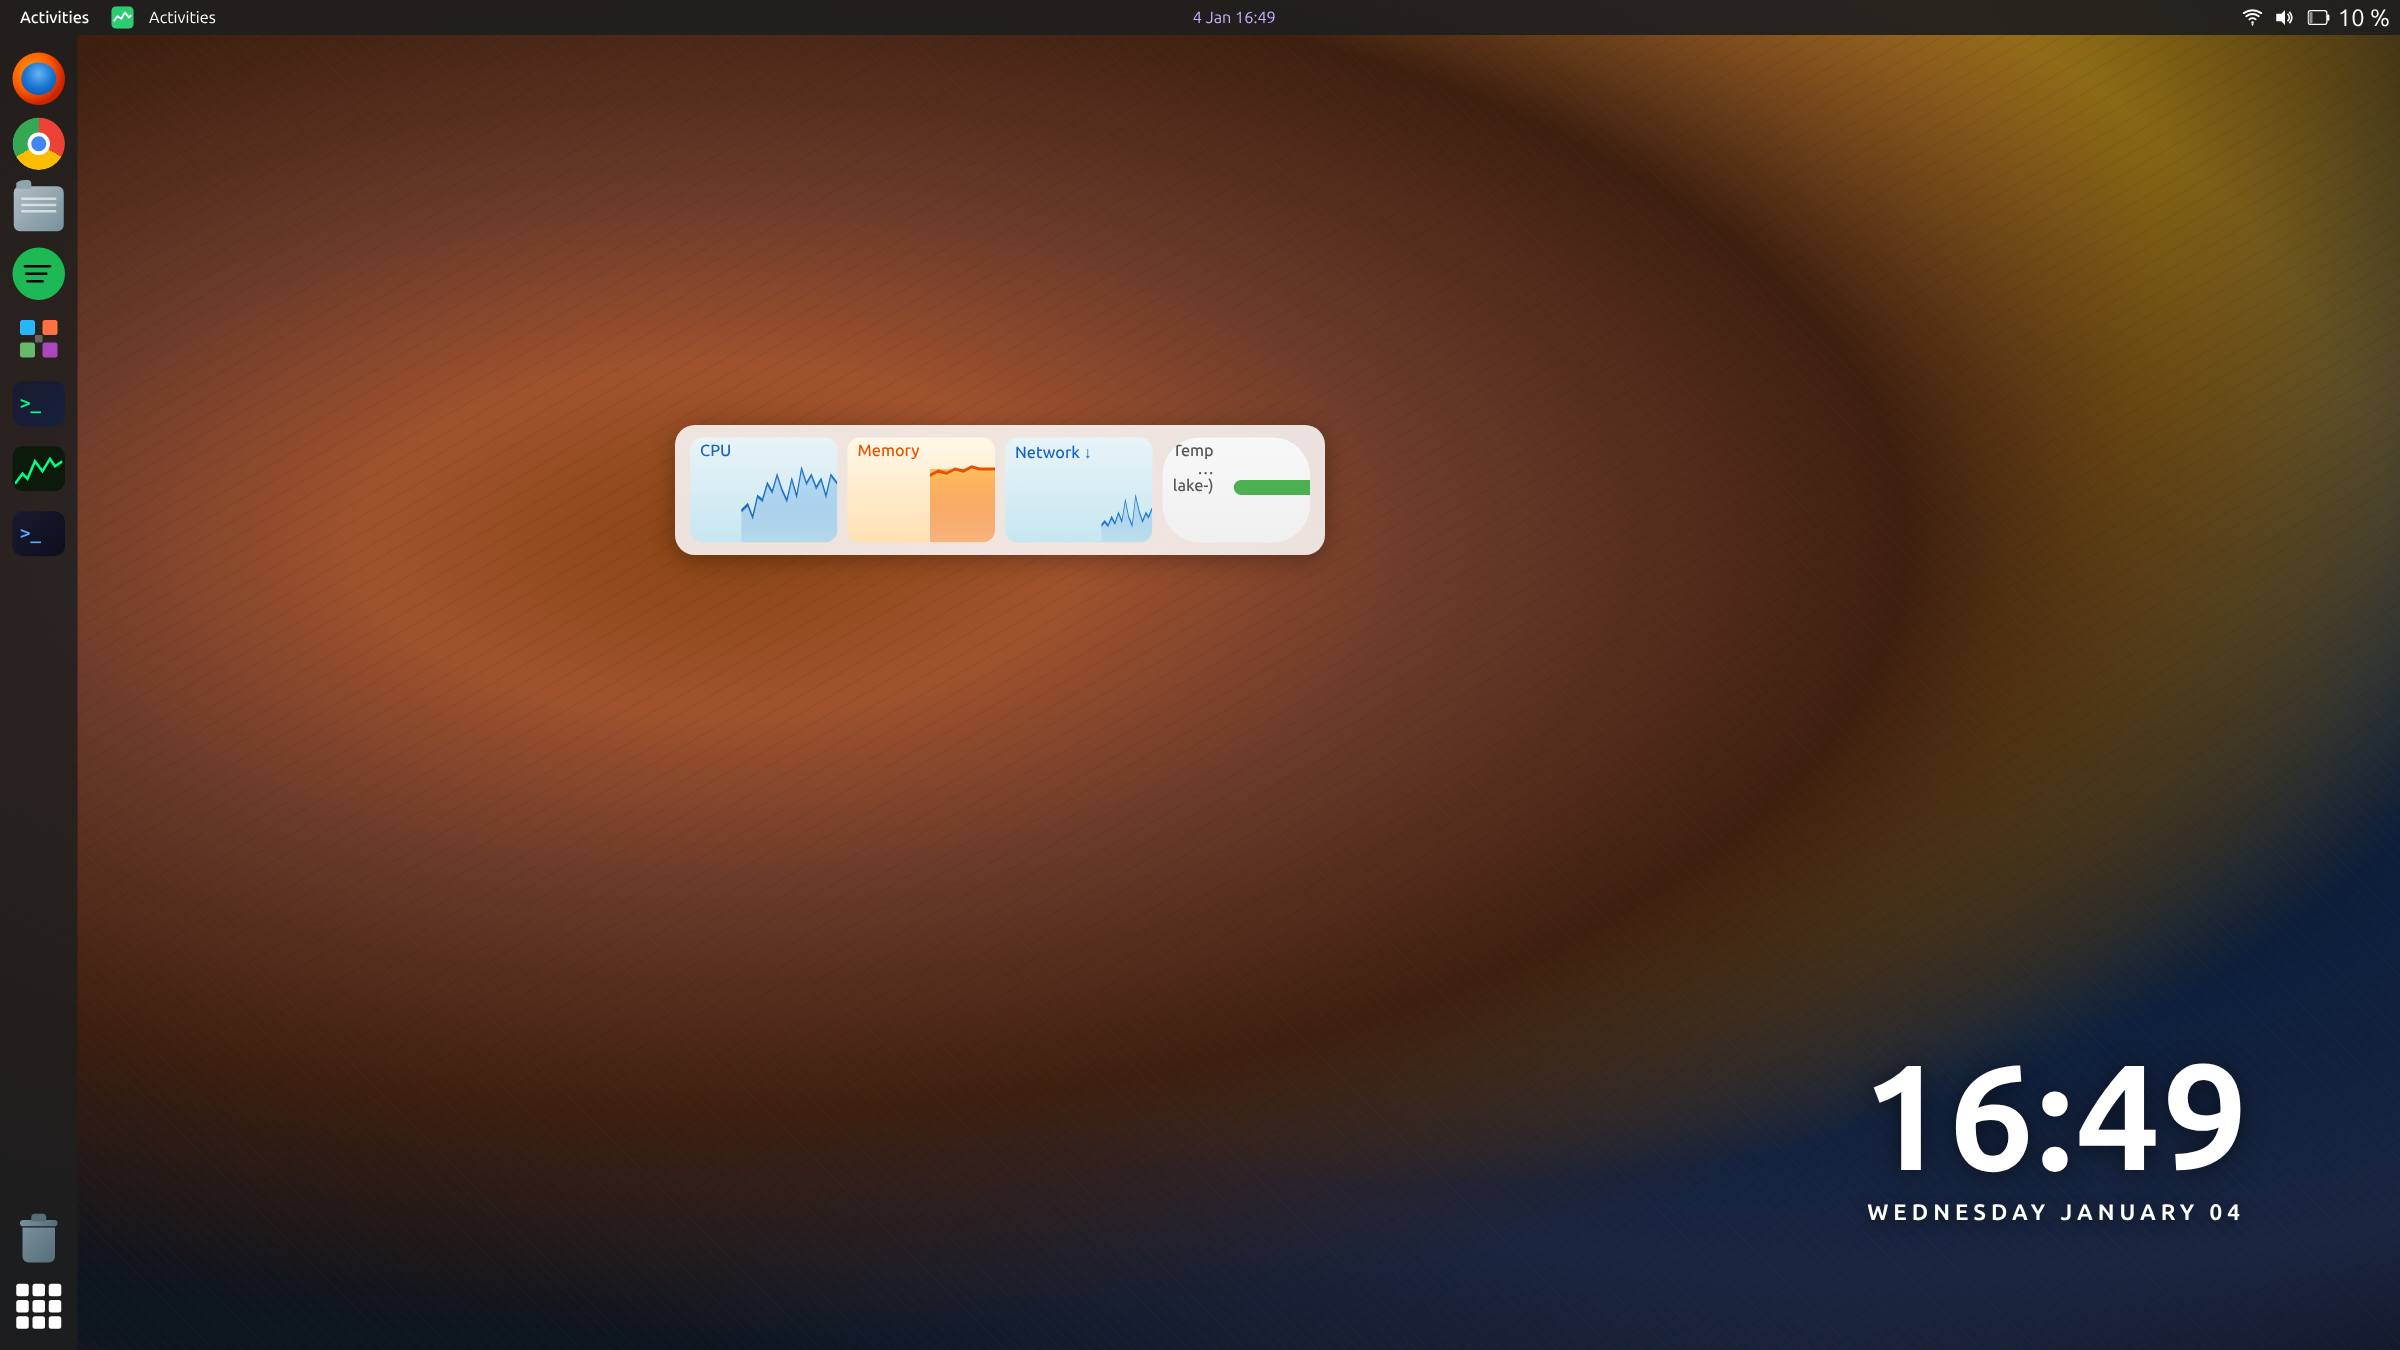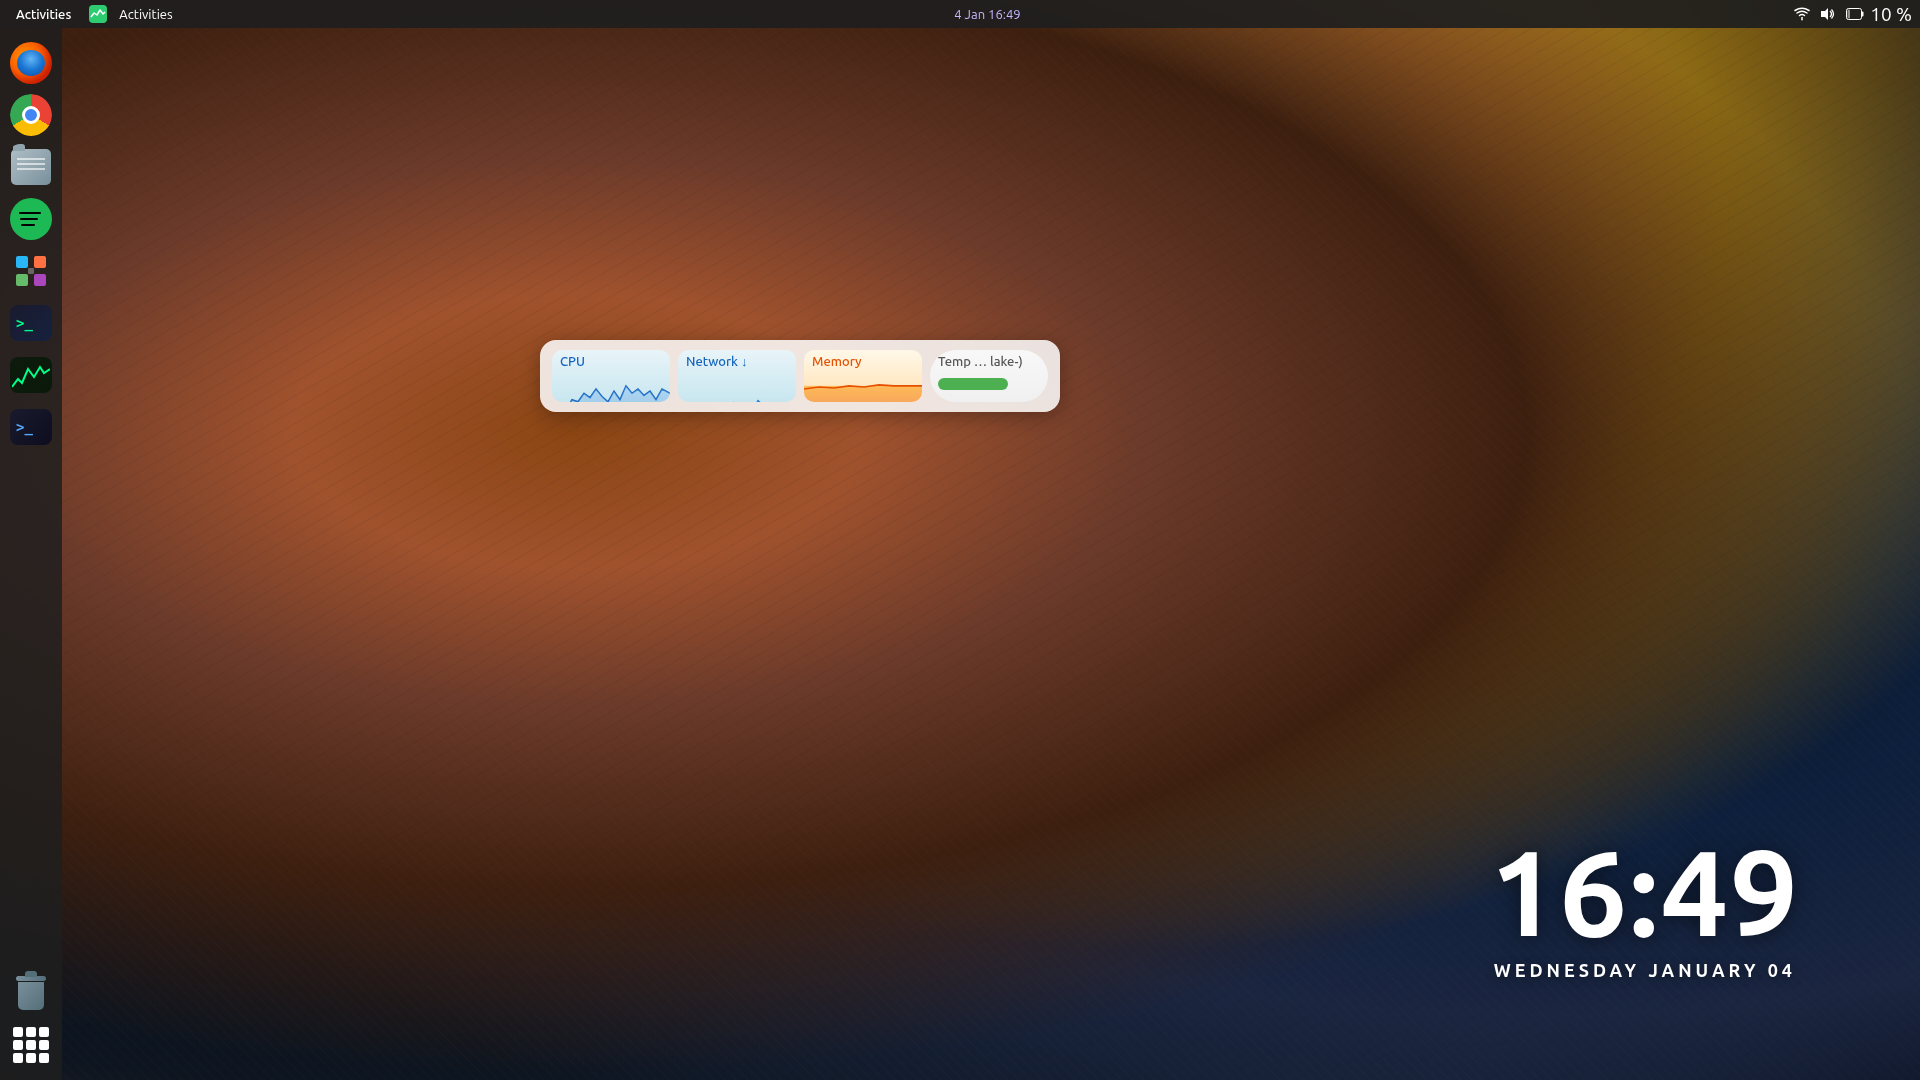--- a/index.html
+++ b/index.html
@@ -163,27 +163,28 @@
       border-radius: 16px;
       padding: 10px 12px;
       display: flex;
       gap: 8px;
       z-index: 50;
       box-shadow: 0 4px 20px rgba(0,0,0,0.3);
     }
 
     .widget-card {
       width: 118px;
-      height: 52px;
+      height: 84px;
       border-radius: 10px;
       overflow: hidden;
       position: relative;
       cursor: pointer;
       display: flex;
-      flex-direction: column;
+      flex-direction: row;
+      text-align: right;
     }
 
     .widget-card-label {
       font-size: 13px;
       font-weight: 500;
       padding: 4px 8px 2px;
       position: relative;
       z-index: 2;
     }
 
@@ -405,53 +406,53 @@
             <stop offset="0%" stop-color="#90caf9" stop-opacity="0.5"></stop>
             <stop offset="100%" stop-color="#1565c0" stop-opacity="0.1"></stop>
           </linearGradient>
         </defs>
         <path d="M0,35 L8,32 L14,38 L20,28 L26,30 L32,22 L38,26 L44,18 L50,25 L56,30 L62,20 L68,28 L74,15 L80,22 L86,18 L92,24 L98,20 L104,28 L110,18 L118,22" stroke="#1565c0" stroke-width="1.5" fill="none"></path>
         <path d="M0,35 L8,32 L14,38 L20,28 L26,30 L32,22 L38,26 L44,18 L50,25 L56,30 L62,20 L68,28 L74,15 L80,22 L86,18 L92,24 L98,20 L104,28 L110,18 L118,22 L118,50 L0,50 Z" fill="url(#cpuGrad)"></path>
       </svg>
     </div>
   </div>
 
+  <div class="widget-card widget-memory">
+    <div class="widget-card-label">Memory</div>
+    <div class="widget-card-graph">
+      <svg class="graph-svg" viewBox="0 0 118 50" preserveAspectRatio="none">
+        <defs>
+          <linearGradient id="memGrad" x1="0" y1="0" x2="0" y2="1">
+            <stop offset="0%" stop-color="#ffb74d" stop-opacity="0.9"></stop>
+            <stop offset="100%" stop-color="#e65100" stop-opacity="0.3"></stop>
+          </linearGradient>
+        </defs>
+
+        <rect x="0" y="15" width="118" height="35" fill="url(#memGrad)" rx="0"></rect>
+        <path d="M0,18 L15,16 L30,17 L45,15 L60,16 L75,14 L90,15 L118,15" stroke="#e65100" stroke-width="1.5" fill="none"></path>
+      </svg>
+    </div>
+  </div>
+
   <div class="widget-card widget-network">
     <div class="widget-card-label">Network ↓</div>
     <div class="widget-card-graph">
       <svg class="graph-svg" viewBox="0 0 118 50" preserveAspectRatio="none">
         <defs>
           <linearGradient id="netGrad" x1="0" y1="0" x2="0" y2="1">
             <stop offset="0%" stop-color="#90caf9" stop-opacity="0.4"></stop>
             <stop offset="100%" stop-color="#1565c0" stop-opacity="0.05"></stop>
           </linearGradient>
         </defs>
         <path d="M0,42 L8,40 L16,42 L24,38 L32,41 L40,36 L48,40 L56,30 L64,38 L72,42 L80,28 L88,35 L96,40 L104,36 L110,38 L118,34" stroke="#1976d2" stroke-width="1.5" fill="none"></path>
         <path d="M0,42 L8,40 L16,42 L24,38 L32,41 L40,36 L48,40 L56,30 L64,38 L72,42 L80,28 L88,35 L96,40 L104,36 L110,38 L118,34 L118,50 L0,50 Z" fill="url(#netGrad)"></path>
       </svg>
     </div>
   </div>
 
-  <div class="widget-card widget-memory">
-    <div class="widget-card-label">Memory</div>
-    <div class="widget-card-graph">
-      <svg class="graph-svg" viewBox="0 0 118 50" preserveAspectRatio="none">
-        <defs>
-          <linearGradient id="memGrad" x1="0" y1="0" x2="0" y2="1">
-            <stop offset="0%" stop-color="#ffb74d" stop-opacity="0.9"></stop>
-            <stop offset="100%" stop-color="#e65100" stop-opacity="0.3"></stop>
-          </linearGradient>
-        </defs>
-
-        <rect x="0" y="15" width="118" height="35" fill="url(#memGrad)" rx="0"></rect>
-        <path d="M0,18 L15,16 L30,17 L45,15 L60,16 L75,14 L90,15 L118,15" stroke="#e65100" stroke-width="1.5" fill="none"></path>
-      </svg>
-    </div>
-  </div>
-
   <div class="widget-card widget-temp">
     <div class="widget-card-label">Temp … lake-)</div>
     <div class="widget-card-graph" style="display:flex;align-items:center;padding:4px 8px 8px;">
       <div style="width:70px;height:12px;background:#4caf50;border-radius:6px;"></div>
     </div>
   </div>
 </div>
 
 <div class="big-clock">
   <div class="big-clock-time">16:49</div>

